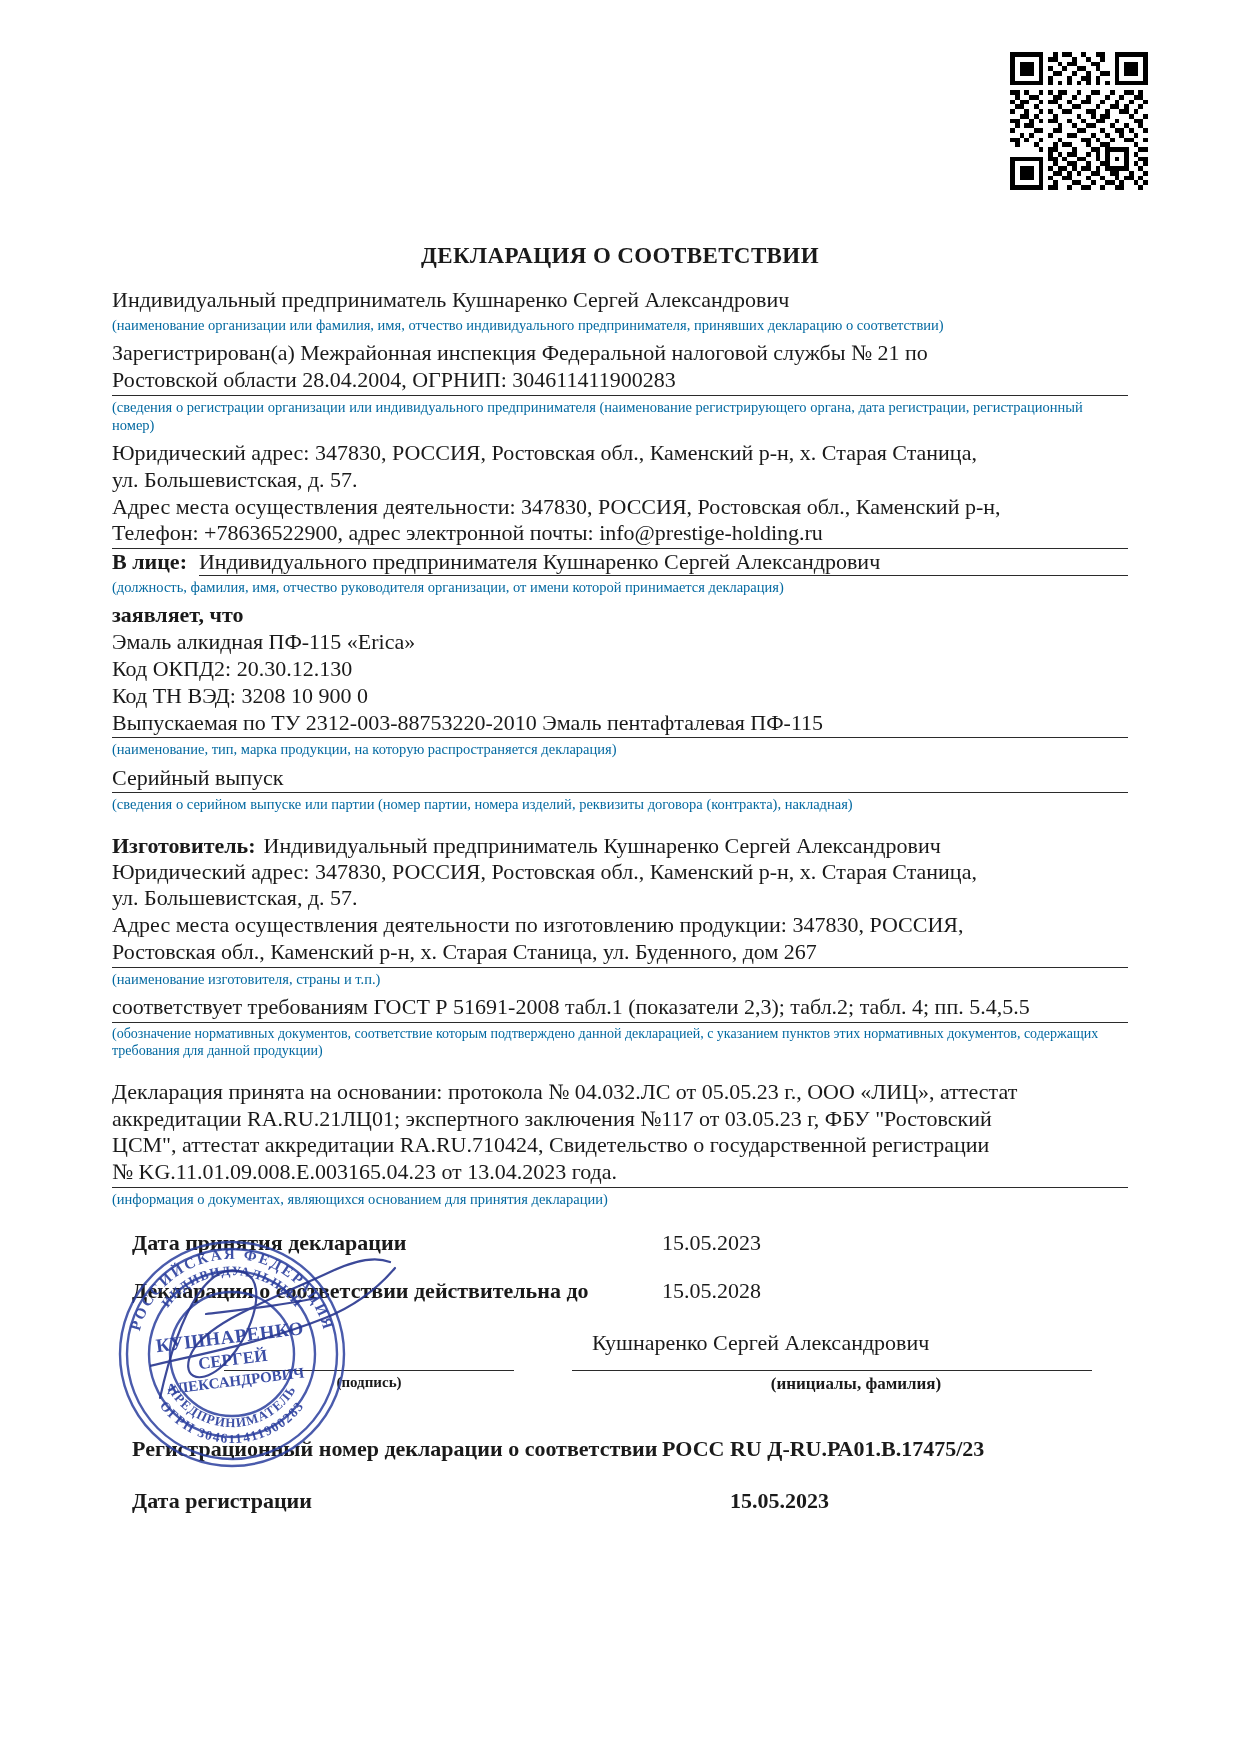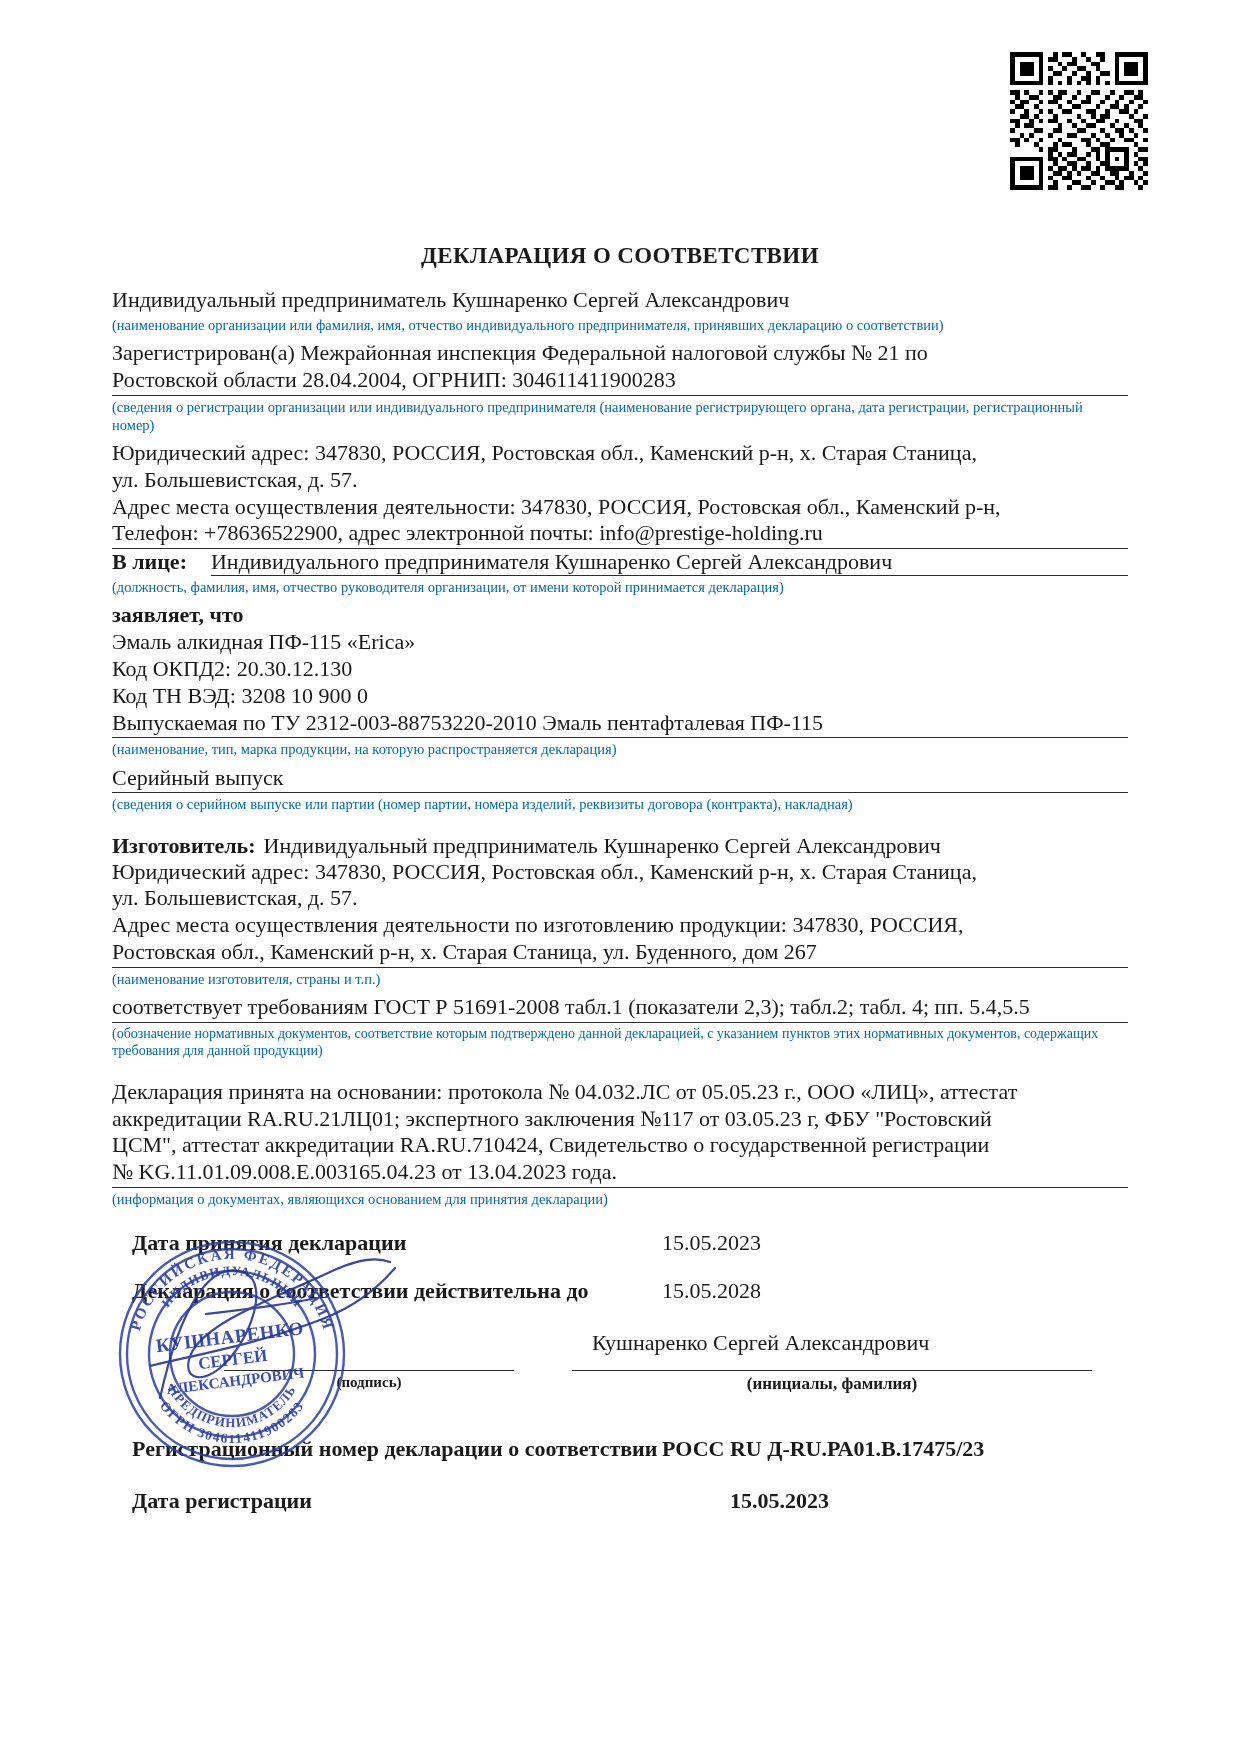--- a/index.html
+++ b/index.html
@@ -128,21 +128,21 @@
     position: absolute;
     left: 112px;
     top: 44px;
     width: 290px;
     text-align: center;
     font-size: 15px;
     font-weight: bold;
   }
   .sign-cap-right {
     position: absolute;
-    left: 460px;
+    left: 484px;
     top: 44px;
     width: 520px;
     text-align: center;
     font-size: 17px;
     font-weight: bold;
   }
 
   
   .stamp {
     position: absolute;
@@ -401,21 +401,21 @@
     <div class="line u">Ростовской области 28.04.2004, ОГРНИП: 304611411900283</div>
     <div class="cap">(сведения о регистрации организации или индивидуального предпринимателя (наименование регистрирующего органа, дата регистрации, регистрационный номер)</div>
 
     <div class="line">Юридический адрес: 347830, РОССИЯ, Ростовская обл., Каменский р-н, х. Старая Станица,</div>
     <div class="line">ул. Большевистская, д. 57.</div>
     <div class="line">Адрес места осуществления деятельности: 347830, РОССИЯ, Ростовская обл., Каменский р-н,</div>
     <div class="line u">Телефон: +78636522900, адрес электронной почты: info@prestige-holding.ru</div>
 
     <div class="row">
       <span class="lbl">В лице:</span>
-      <span class="val inline-u" style="margin-left:24px; flex:1;">Индивидуального предпринимателя Кушнаренко Сергей Александрович</span>
+      <span class="val inline-u" style="margin-left:12px; flex:1;">Индивидуального предпринимателя Кушнаренко Сергей Александрович</span>
     </div>
     <div class="cap">(должность, фамилия, имя, отчество руководителя организации, от имени которой принимается декларация)</div>
 
     <div class="line bold">заявляет, что</div>
     <div class="line">Эмаль алкидная ПФ-115 «Erica»</div>
     <div class="line">Код ОКПД2: 20.30.12.130</div>
     <div class="line">Код ТН ВЭД: 3208 10 900 0</div>
     <div class="line u">Выпускаемая по ТУ 2312-003-88753220-2010 Эмаль пентафталевая ПФ-115</div>
     <div class="cap">(наименование, тип, марка продукции, на которую распространяется декларация)</div>
 

